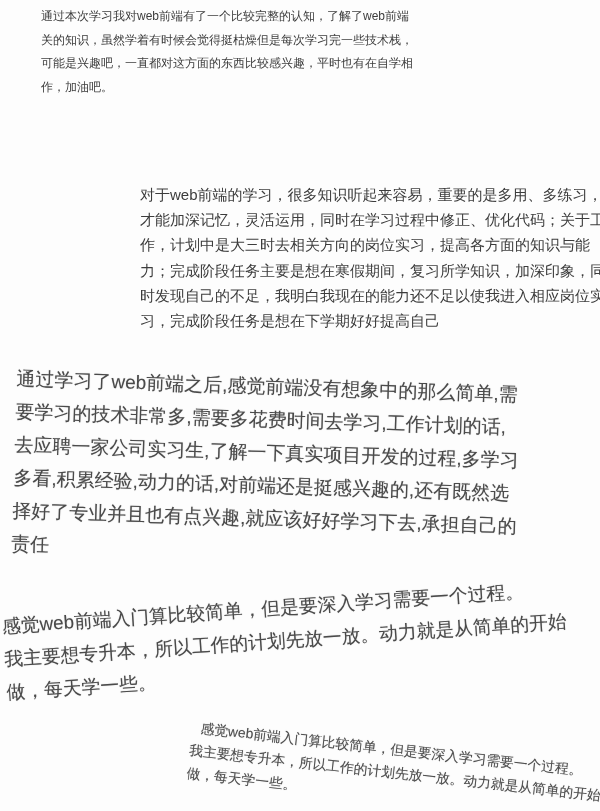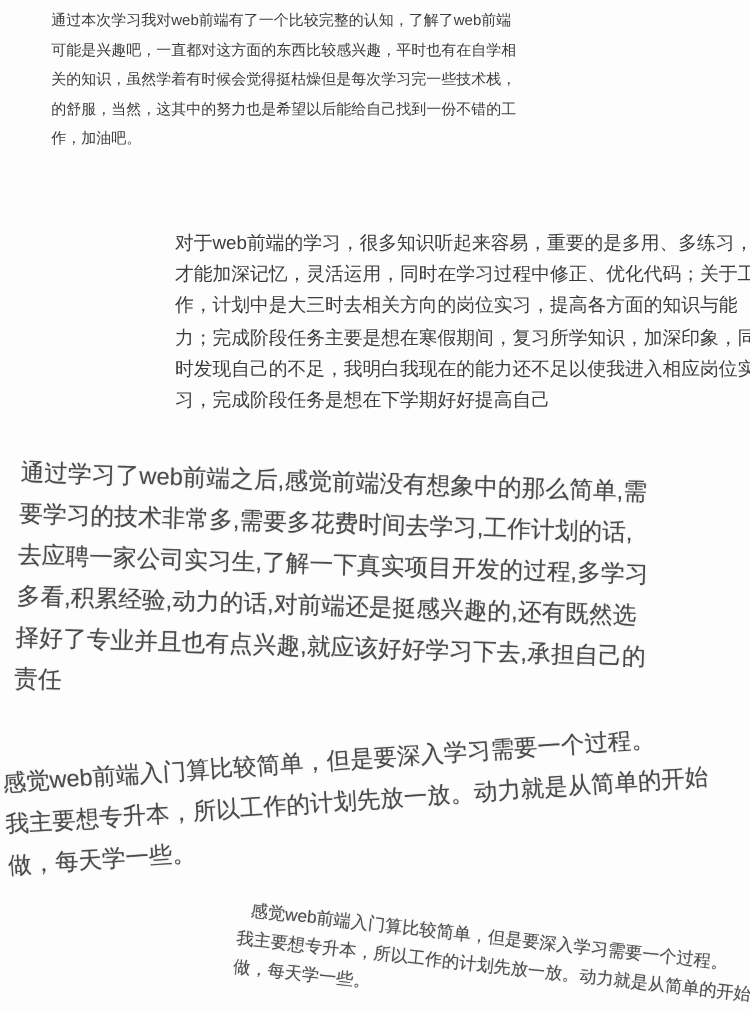--- a/index.html
+++ b/index.html
@@ -71,23 +71,22 @@
     transform-origin: 0 0;
     text-shadow: 0 0 0.8px rgba(110,110,110,0.5);
   }
   #p5 .line.indented { padding-left: 9px; }
 </style>
 </head>
 <body>
 
 <div id="p1" class="para">
   <div class="line">通过本次学习我对web前端有了一个比较完整的认知，了解了web前端</div>
+  <div class="line">关的知识，虽然学着有时候会觉得挺枯燥但是每次学习完一些技术栈，</div>
   <div class="line">可能是兴趣吧，一直都对这方面的东西比较感兴趣，平时也有在自学相</div>
-  <div class="line">关的知识，虽然学着有时候会觉得挺枯燥但是每次学习完一些技术栈，</div>
-  <div class="line">的舒服，当然，这其中的努力也是希望以后能给自己找到一份不错的工</div>
   <div class="line">作，加油吧。</div>
 </div>
 
 <div id="p2" class="para">
   <div class="line">对于web前端的学习，很多知识听起来容易，重要的是多用、多练习，</div>
   <div class="line">才能加深记忆，灵活运用，同时在学习过程中修正、优化代码；关于工</div>
   <div class="line">作，计划中是大三时去相关方向的岗位实习，提高各方面的知识与能</div>
   <div class="line">力；完成阶段任务主要是想在寒假期间，复习所学知识，加深印象，同</div>
   <div class="line">时发现自己的不足，我明白我现在的能力还不足以使我进入相应岗位实</div>
   <div class="line">习，完成阶段任务是想在下学期好好提高自己</div>

